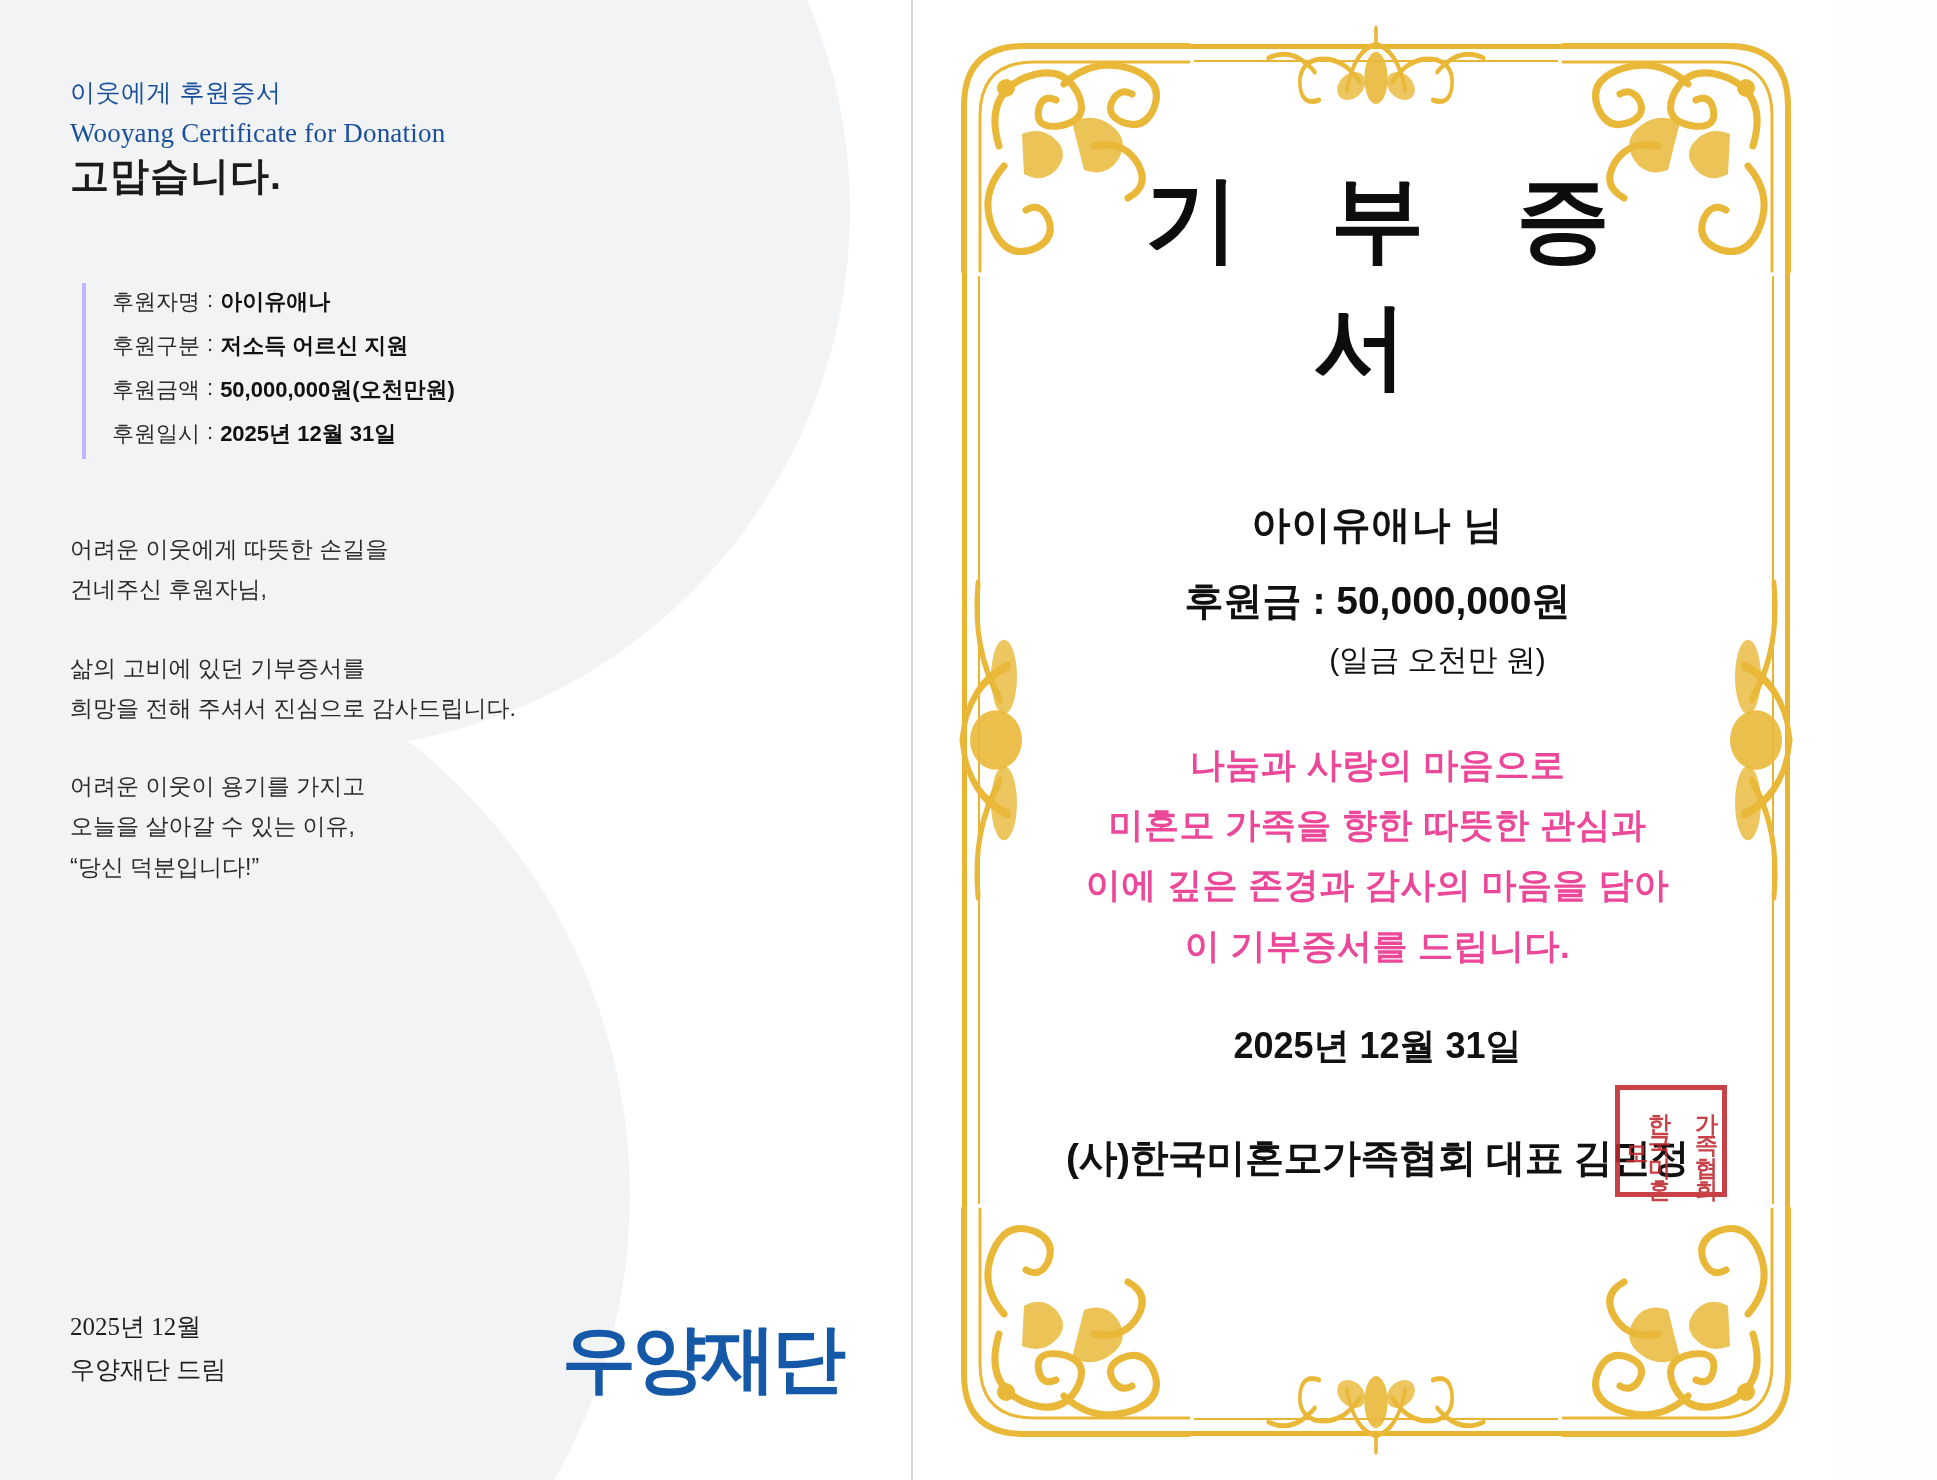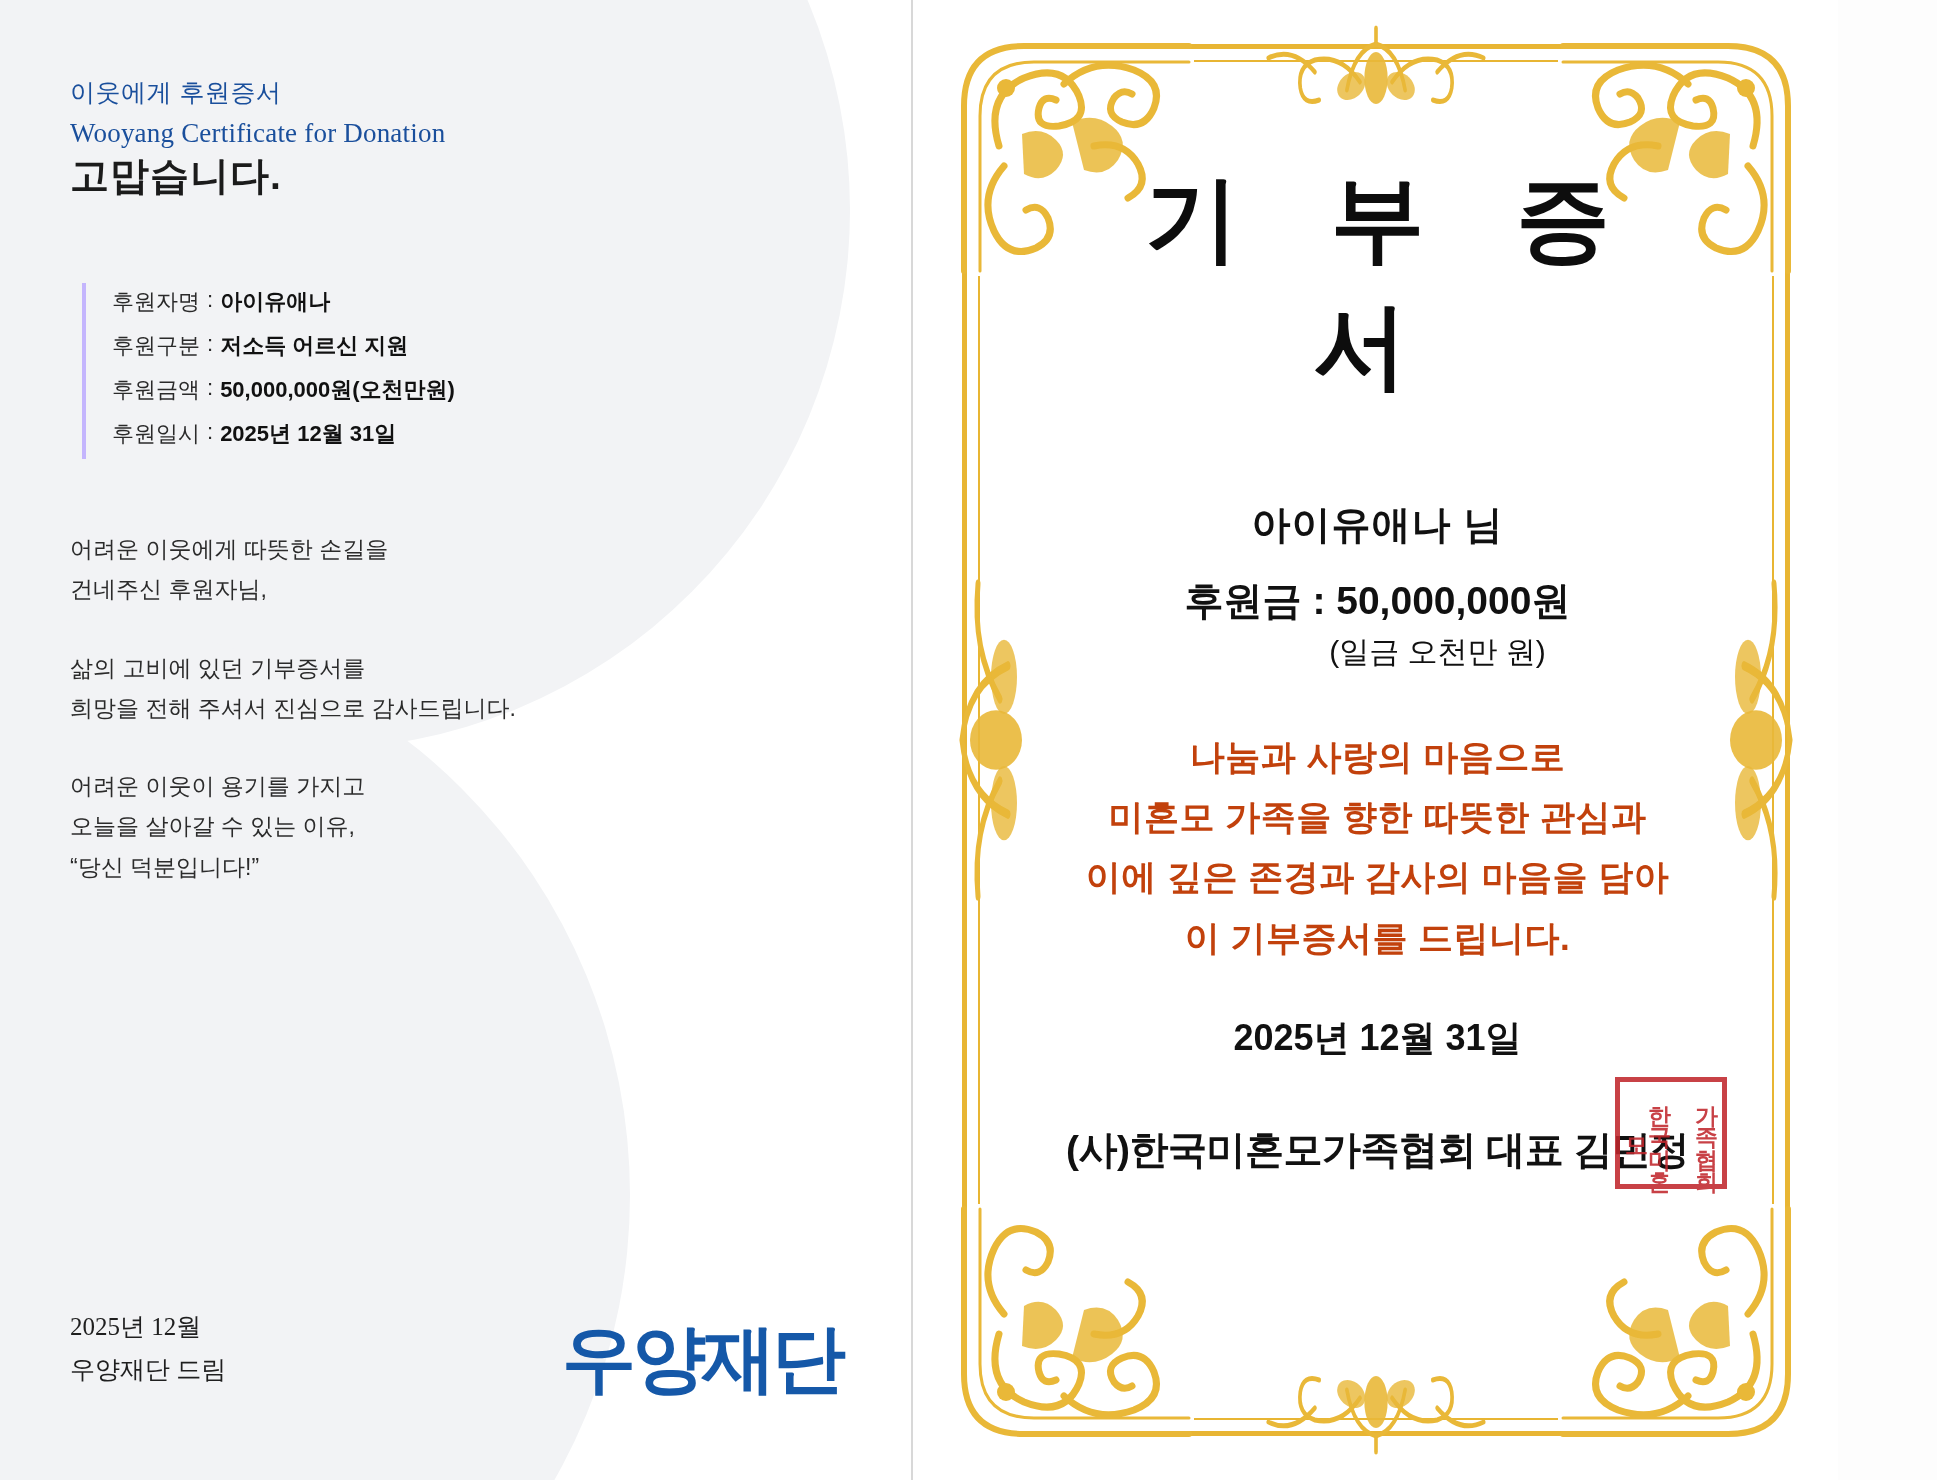--- a/index.html
+++ b/index.html
@@ -220,33 +220,33 @@
     color: #111;
     letter-spacing: 1px;
   }
   .amount-line {
     margin-top: 22px;
     font-size: 39px;
     font-weight: 700;
     color: #111;
   }
   .amount-sub {
-    margin-top: 4px;
+    margin-top: 12px;
     font-size: 30px;
     color: #111;
     padding-left: 120px;
   }
   .message {
     margin-top: 54px;
   }
   .message div {
     font-size: 35px;
     font-weight: 700;
     line-height: 1.72;
-    color: #c2410c;
+    color: #ec4899;
     letter-spacing: 0.5px;
   }
   .date-right {
     margin-top: 46px;
     font-size: 36px;
     font-weight: 700;
     color: #111;
   }
   .issuer-wrap {
     margin-top: 60px;

